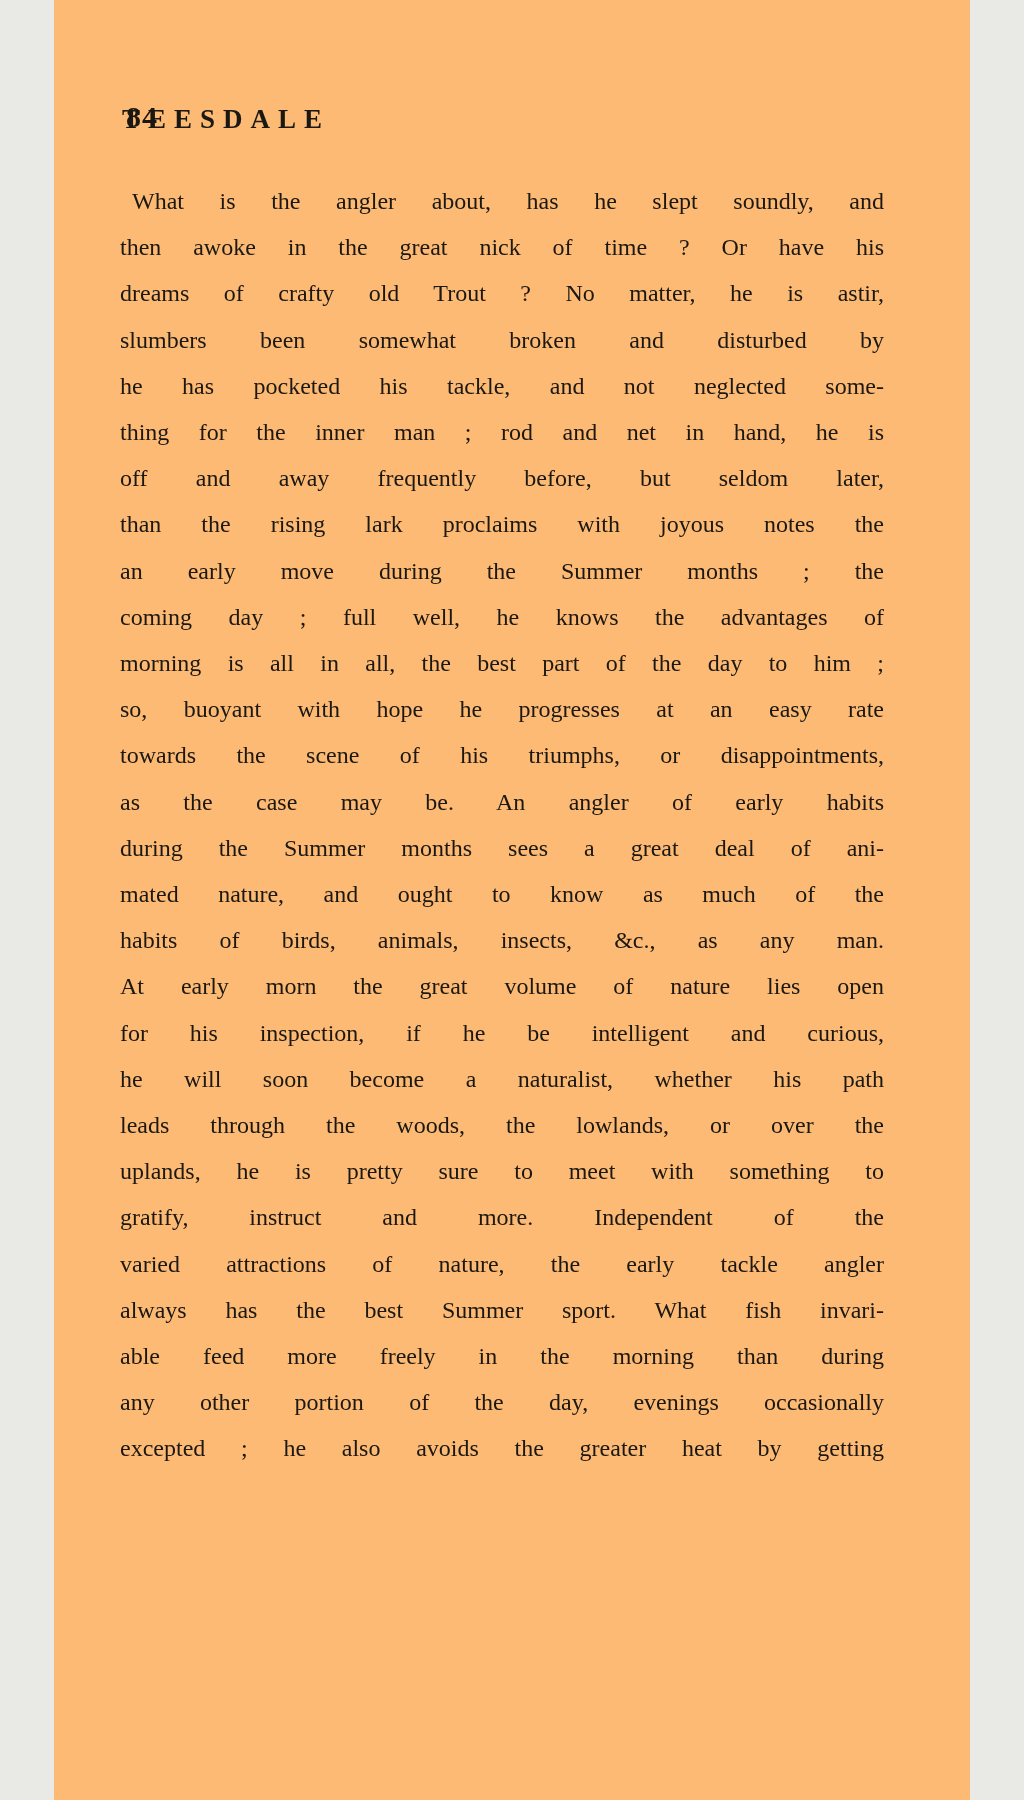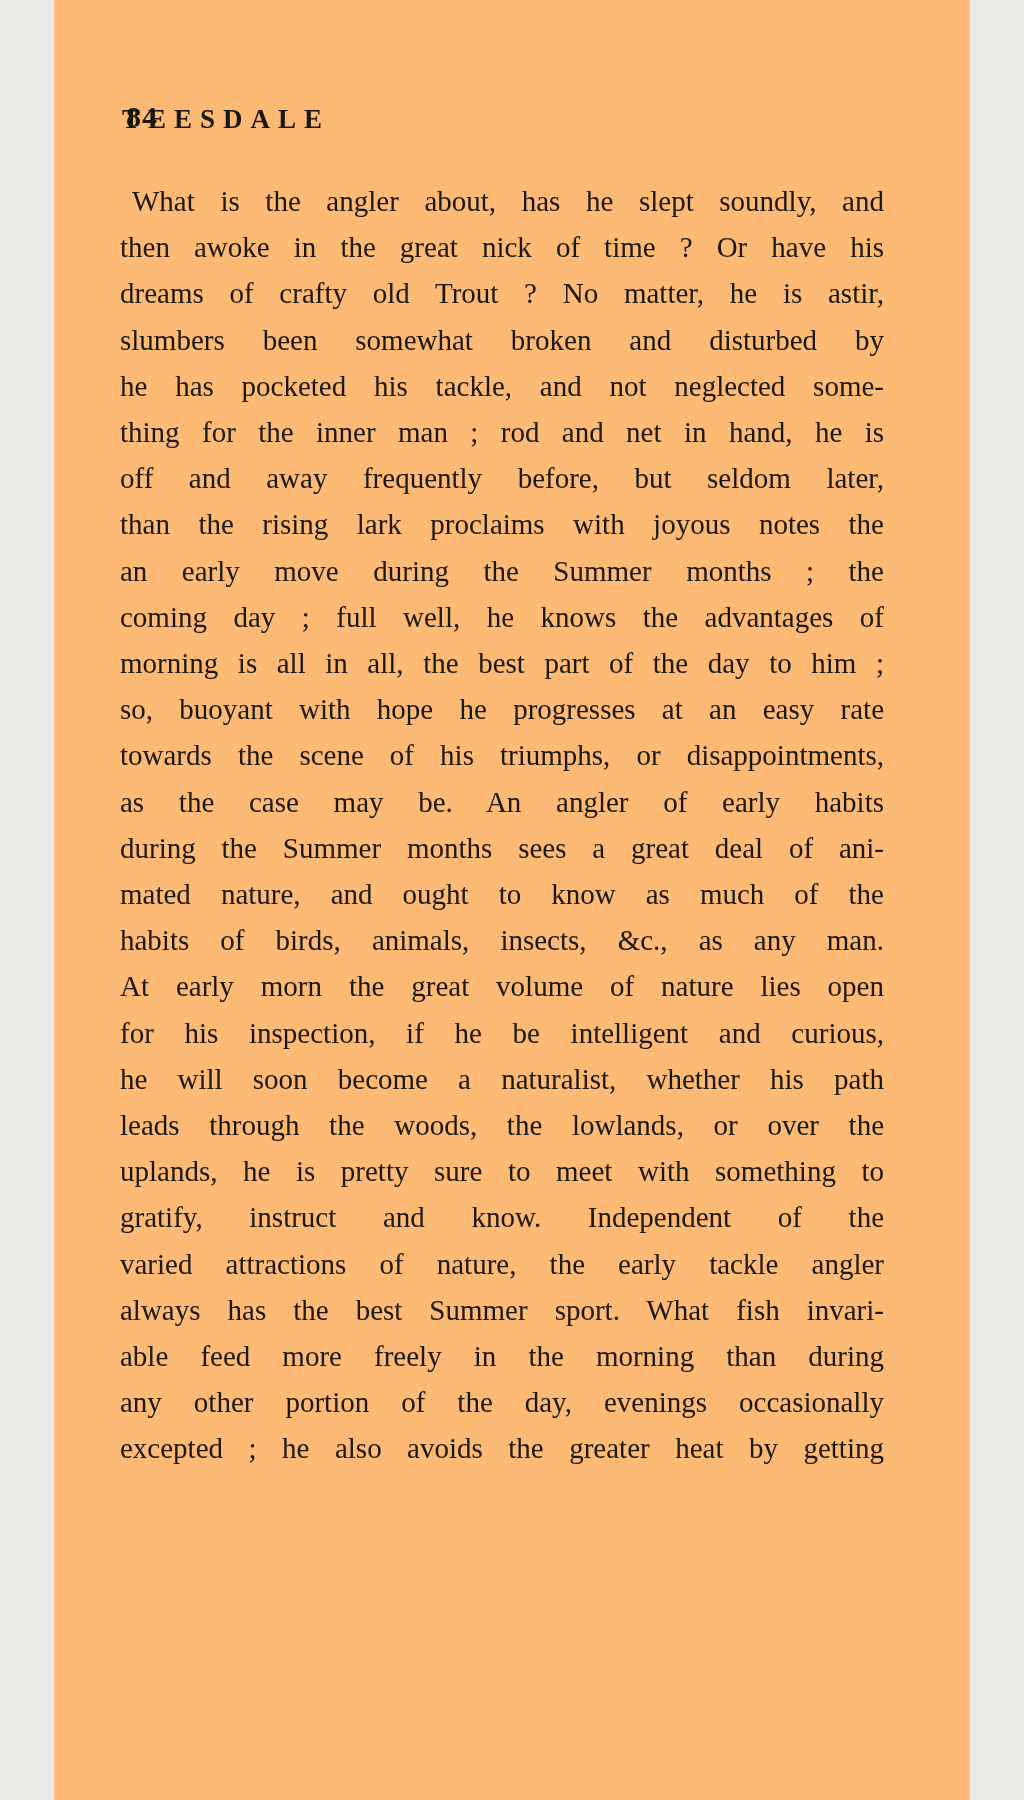--- a/index.html
+++ b/index.html
@@ -42,21 +42,21 @@
     font-weight: bold;
     letter-spacing: 8px;
   }
   .body-text {
     position: absolute;
     top: 178px;
     left: 66px;
     width: 764px;
   }
   .line {
-    font-size: 29px;
+    font-size: 24px;
     line-height: 46.2px;
     white-space: normal;
     text-align: justify;
     text-align-last: justify;
     -moz-text-align-last: justify;
   }
   .line.indent {
     padding-left: 12px;
   }
 </style>
@@ -84,20 +84,20 @@
       <div class="line">towards the scene of his triumphs, or disappointments,</div>
       <div class="line">as the case may be.  An angler of early habits</div>
       <div class="line">during the Summer months sees a great deal of ani-</div>
       <div class="line">mated nature, and ought to know as much of the</div>
       <div class="line">habits of birds, animals, insects, &amp;c., as any man.</div>
       <div class="line">At early morn the great volume of nature lies open</div>
       <div class="line">for his inspection, if he be intelligent and curious,</div>
       <div class="line">he will soon become a naturalist, whether his path</div>
       <div class="line">leads through the woods, the lowlands, or over the</div>
       <div class="line">uplands, he is pretty sure to meet with something to</div>
-      <div class="line">gratify, instruct and know.  Independent of the</div>
+      <div class="line">gratify, instruct and more.  Independent of the</div>
       <div class="line">varied attractions of nature, the early tackle angler</div>
       <div class="line">always has the best Summer sport.  What fish invari-</div>
       <div class="line">able feed more freely in the morning than during</div>
       <div class="line">any other portion of the day, evenings occasionally</div>
       <div class="line">excepted ; he also avoids the greater heat by getting</div>
     </div>
 </div>
 
 </body></html>

